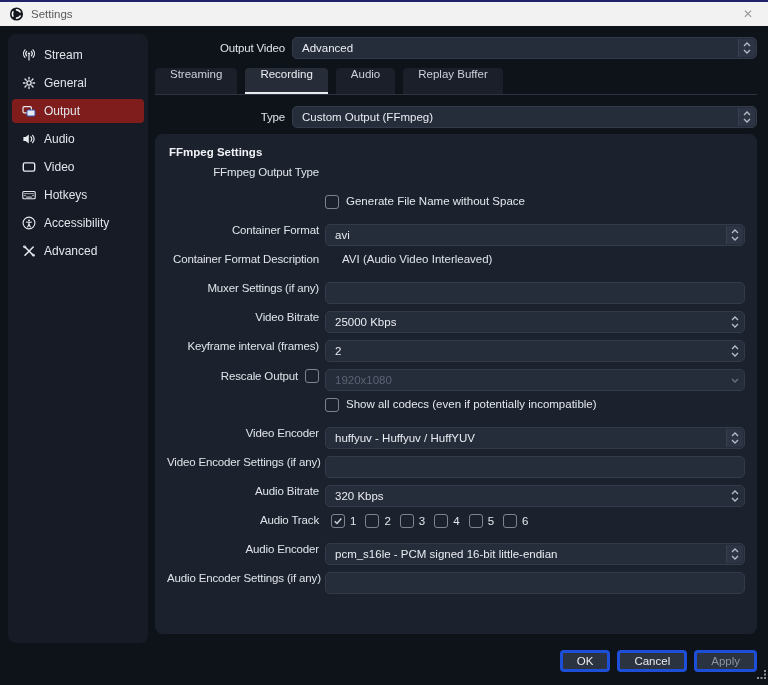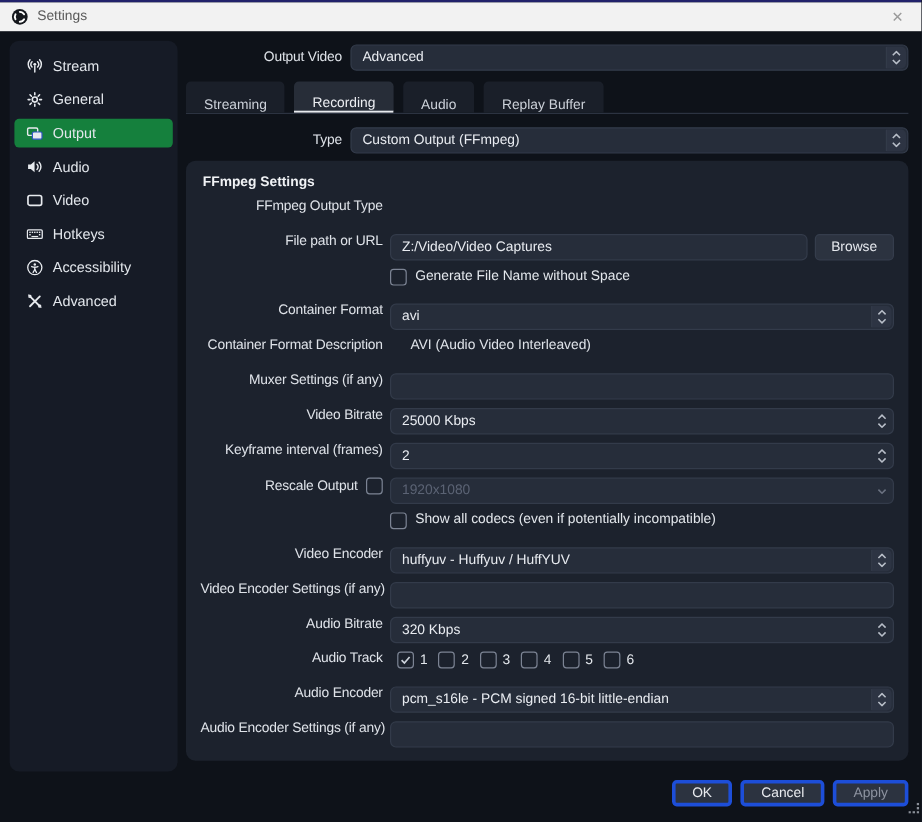--- a/index.html
+++ b/index.html
@@ -25,21 +25,21 @@
   
   .sidebar {
     position:absolute; left:8px; top:8px; width:140px; height:609px;
     background:#161b26; border-radius:8px; padding:9px 4px;
   }
   .side-item {
     height:24px; margin:0 0 4px 0; border-radius:4px;
     display:flex; align-items:center; gap:8px; padding:0 9px;
     color:#e2e6eb; font-size:12px;
   }
-  .side-item.active { background:#15803d; }
+  .side-item.active { background:#7f1d1d; }
   .sicon { width:15px; height:15px; display:flex; align-items:center; justify-content:center; flex:none; }
 
   
   .content { position:absolute; left:155px; top:0; width:602px; }
   .row { display:flex; align-items:center; }
   .lbl {
     font-size:11.5px; letter-spacing:-0.15px; color:#dfe3e9;
     text-align:right; white-space:nowrap; flex:none;
   }
   .top-row { margin-top:11px; }
@@ -59,21 +59,21 @@
     background:#2d3443; border-left:1px solid #38404f; border-radius:0 4px 4px 0;
     display:flex; flex-direction:column; align-items:center; justify-content:center; gap:2px;
   }
   .spin.spread { justify-content:space-between; padding:3px 0; }
   .spin.plain { background:transparent; border-left:none; }
 
   
   .tabbar { margin-top:9px; display:flex; gap:8px; border-bottom:1px solid #2c3341; height:27px; }
   .tab {
     background:#1a1f29; color:#ccd1d9; font-size:11.5px;
-    border-radius:4px 4px 0 0; padding:0 15px; display:flex; align-items:flex-end;
+    border-radius:4px 4px 0 0; padding:0 15px; display:flex; align-items:flex-start;
     height:26px;
   }
   .tab.active { background:#272d38; color:#eceef2; border-bottom:2px solid #e8eaee; }
 
   
   .group {
     margin-top:6px; height:500px; background:#1c222d; border-radius:8px;
     padding:10px 12px;
   }
   .g-title { font-size:11.5px; font-weight:bold; color:#f0f2f5; margin:2px 0 8px 2px; }
@@ -281,27 +281,20 @@
       </div>
     </div>
 
     <section class="group">
       <h2 class="g-title">FFmpeg Settings</h2>
 
       <div class="grow">
         <span class="lbl">FFmpeg Output Type</span>
       </div>
 
-      <div class="grow">
-        <span class="lbl">File path or URL</span>
-        <input class="field" style="color: rgb(233, 236, 241); background: rgb(38, 45, 58);" value="Z:/Video/Video Captures">
-        <div class="browse-btn">
-          <span>Browse</span>
-        </div>
-      </div>
 
       <div class="grow indent">
         <span class="cb"></span>
         <span class="cb-label">Generate File Name without Space</span>
       </div>
 
       <div class="grow">
         <span class="lbl">Container Format</span>
         <div class="field">
           <span class="val">avi</span>

